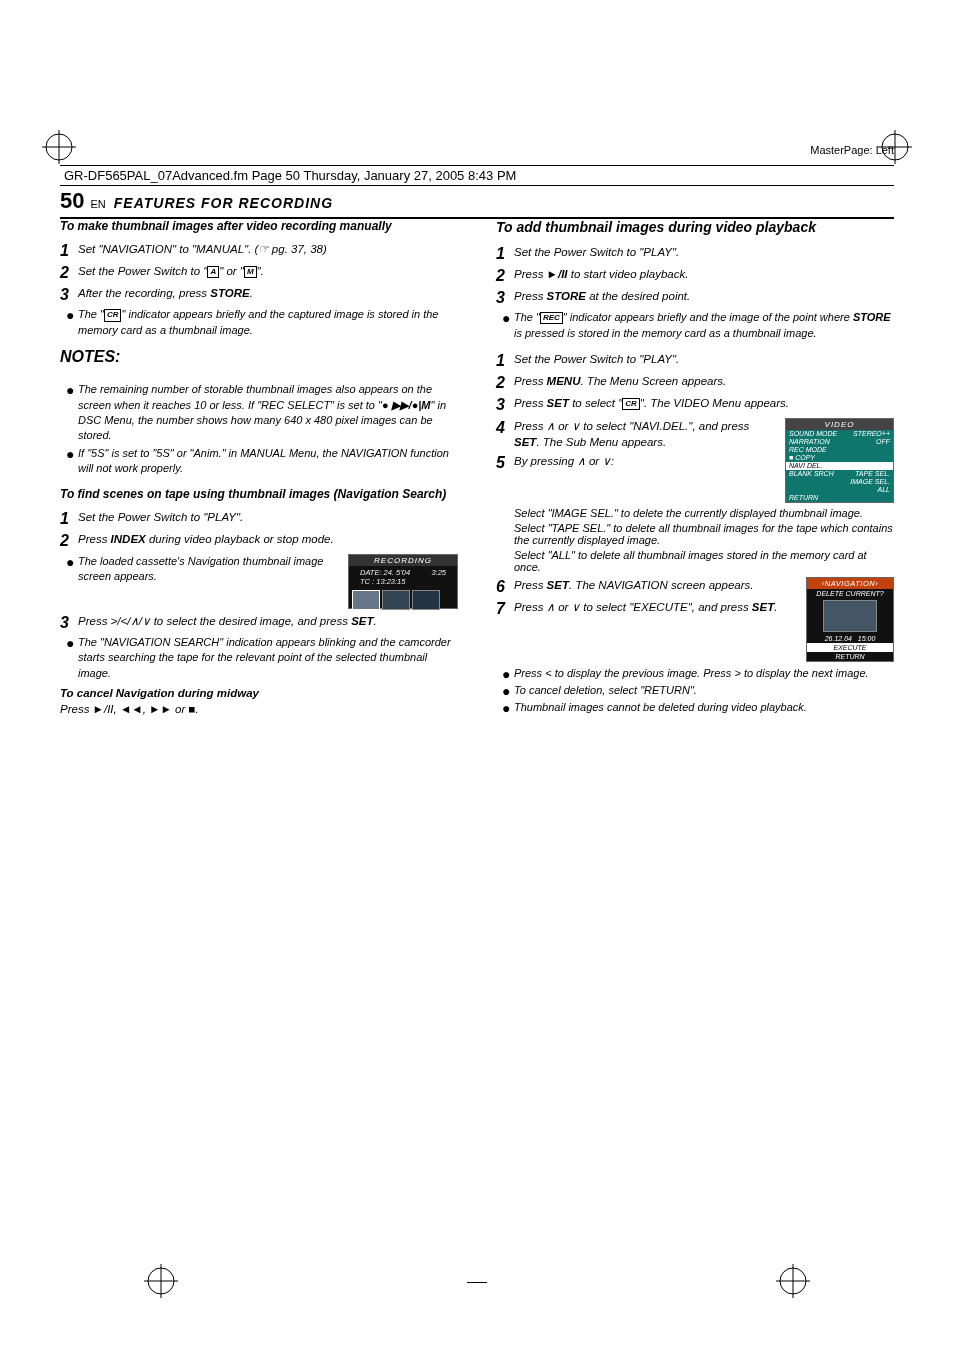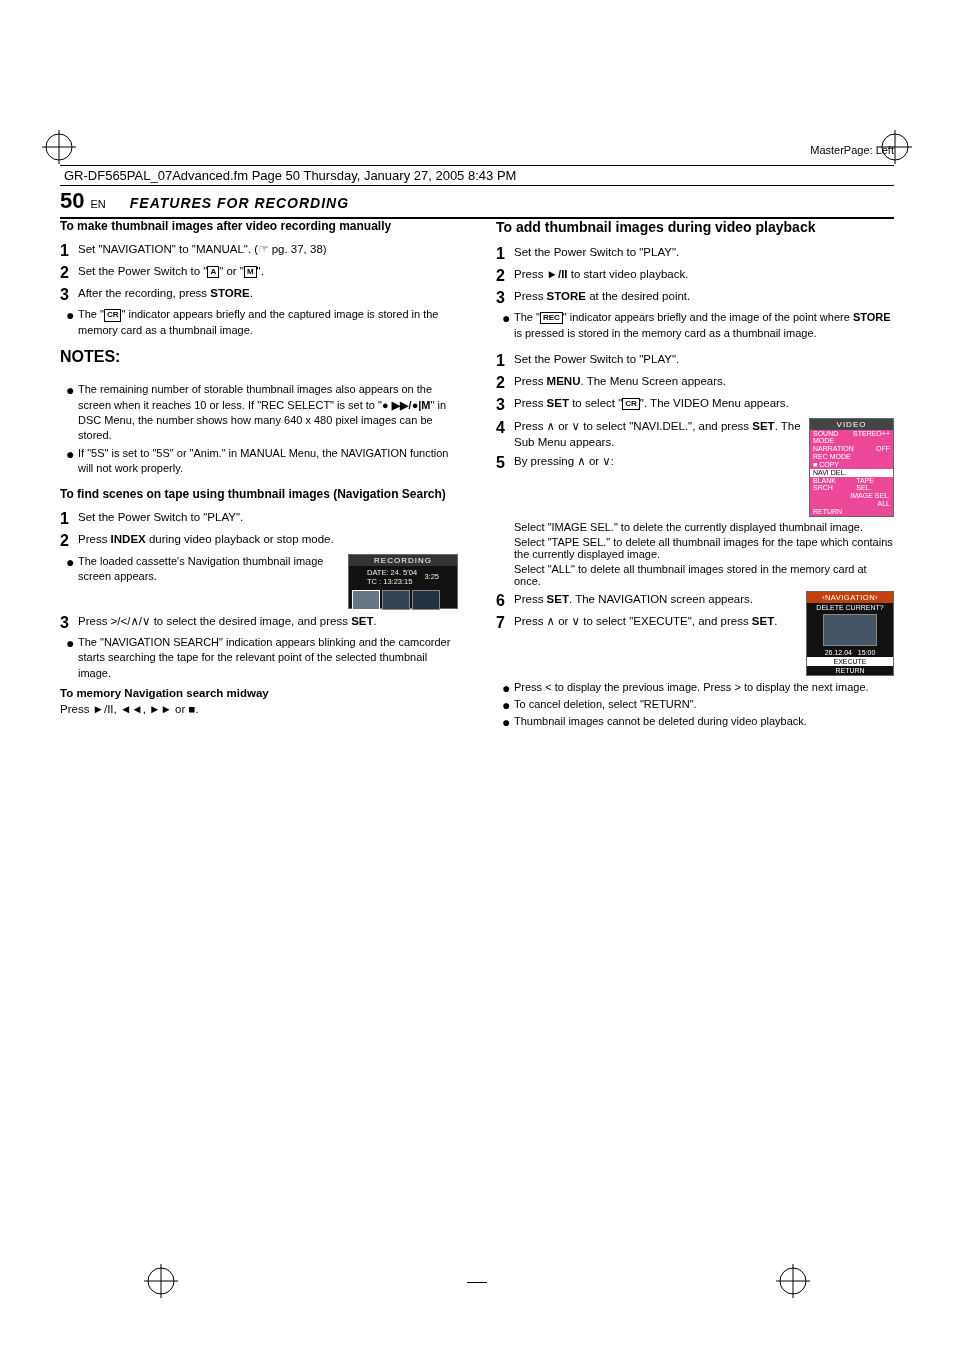--- a/index.html
+++ b/index.html
@@ -64,32 +64,32 @@
     .page-number-sub {
       font-size: 11px;
       font-weight: normal;
       margin-right: 8px;
     }
     .page-title {
       font-size: 14px;
       font-weight: bold;
       font-style: italic;
       letter-spacing: 1px;
-      margin-left: 16px;
     }
 
     
     .content-area {
       position: absolute;
       top: 218px;
       left: 60px;
       right: 60px;
       bottom: 80px;
       display: flex;
       gap: 38px;
+      font-style: italic;
     }
 
     .col-left {
       flex: 1;
       min-width: 0;
     }
     .col-right {
       flex: 1;
       min-width: 0;
     }
@@ -171,26 +171,25 @@
     }
     .nav-screenshot .nav-header {
       background: #333;
       padding: 1px 3px;
       font-size: 8px;
       color: #fff;
       letter-spacing: 1px;
       text-align: center;
     }
     .nav-screenshot .nav-info {
-      padding: 2px 18px;
+      padding: 2px 11px;
       font-size: 7.5px;
       color: #eee;
       display: flex;
       justify-content: space-between;
-      align-items: center;
     }
     .nav-screenshot .nav-thumbs {
       display: flex;
       gap: 2px;
       padding: 2px 3px;
     }
     .nav-thumb {
       width: 28px;
       height: 20px;
       background: #555;
@@ -205,23 +204,23 @@
       height: 100%;
       display: flex;
       align-items: center;
       justify-content: center;
       font-size: 6px;
       color: #ccc;
     }
 
     
     .video-menu-box {
-      width: 85px;
+      width: 109px;
       border: 1px solid #666;
-      background: #ec4899;
+      background: #0f766e;
       font-size: 7.5px;
       color: #fff;
       float: right;
       margin: 0 0 4px 8px;
     }
     .video-menu-title {
       background: #444;
       text-align: center;
       padding: 1px;
       font-size: 8px;
@@ -412,21 +411,21 @@
         <div class="step">
           <span class="step-number">3</span>
           <span class="step-text">Press &gt;/&lt;/∧/∨ to select the desired image, and press <b>SET</b>.</span>
         </div>
         <div class="bullet">
           <span class="bullet-dot">●</span>
           <span class="bullet-text">The "NAVIGATION SEARCH" indication appears blinking and the camcorder starts searching the tape for the relevant point of the selected thumbnail image.</span>
         </div>
 
         <div style="margin-top:6px;">
-          <div class="sub-heading">To memory Navigation search midway</div>
+          <div class="sub-heading">To cancel Navigation during midway</div>
           <div style="font-size:11.5px;">Press ►/II, ◄◄, ►► or ■.</div>
         </div>
       </div>
 
     </div>
 
     <div class="col-right">
 
       <div class="section-block">
         <div class="section-heading" style="font-size:14px;font-weight:bold;">

